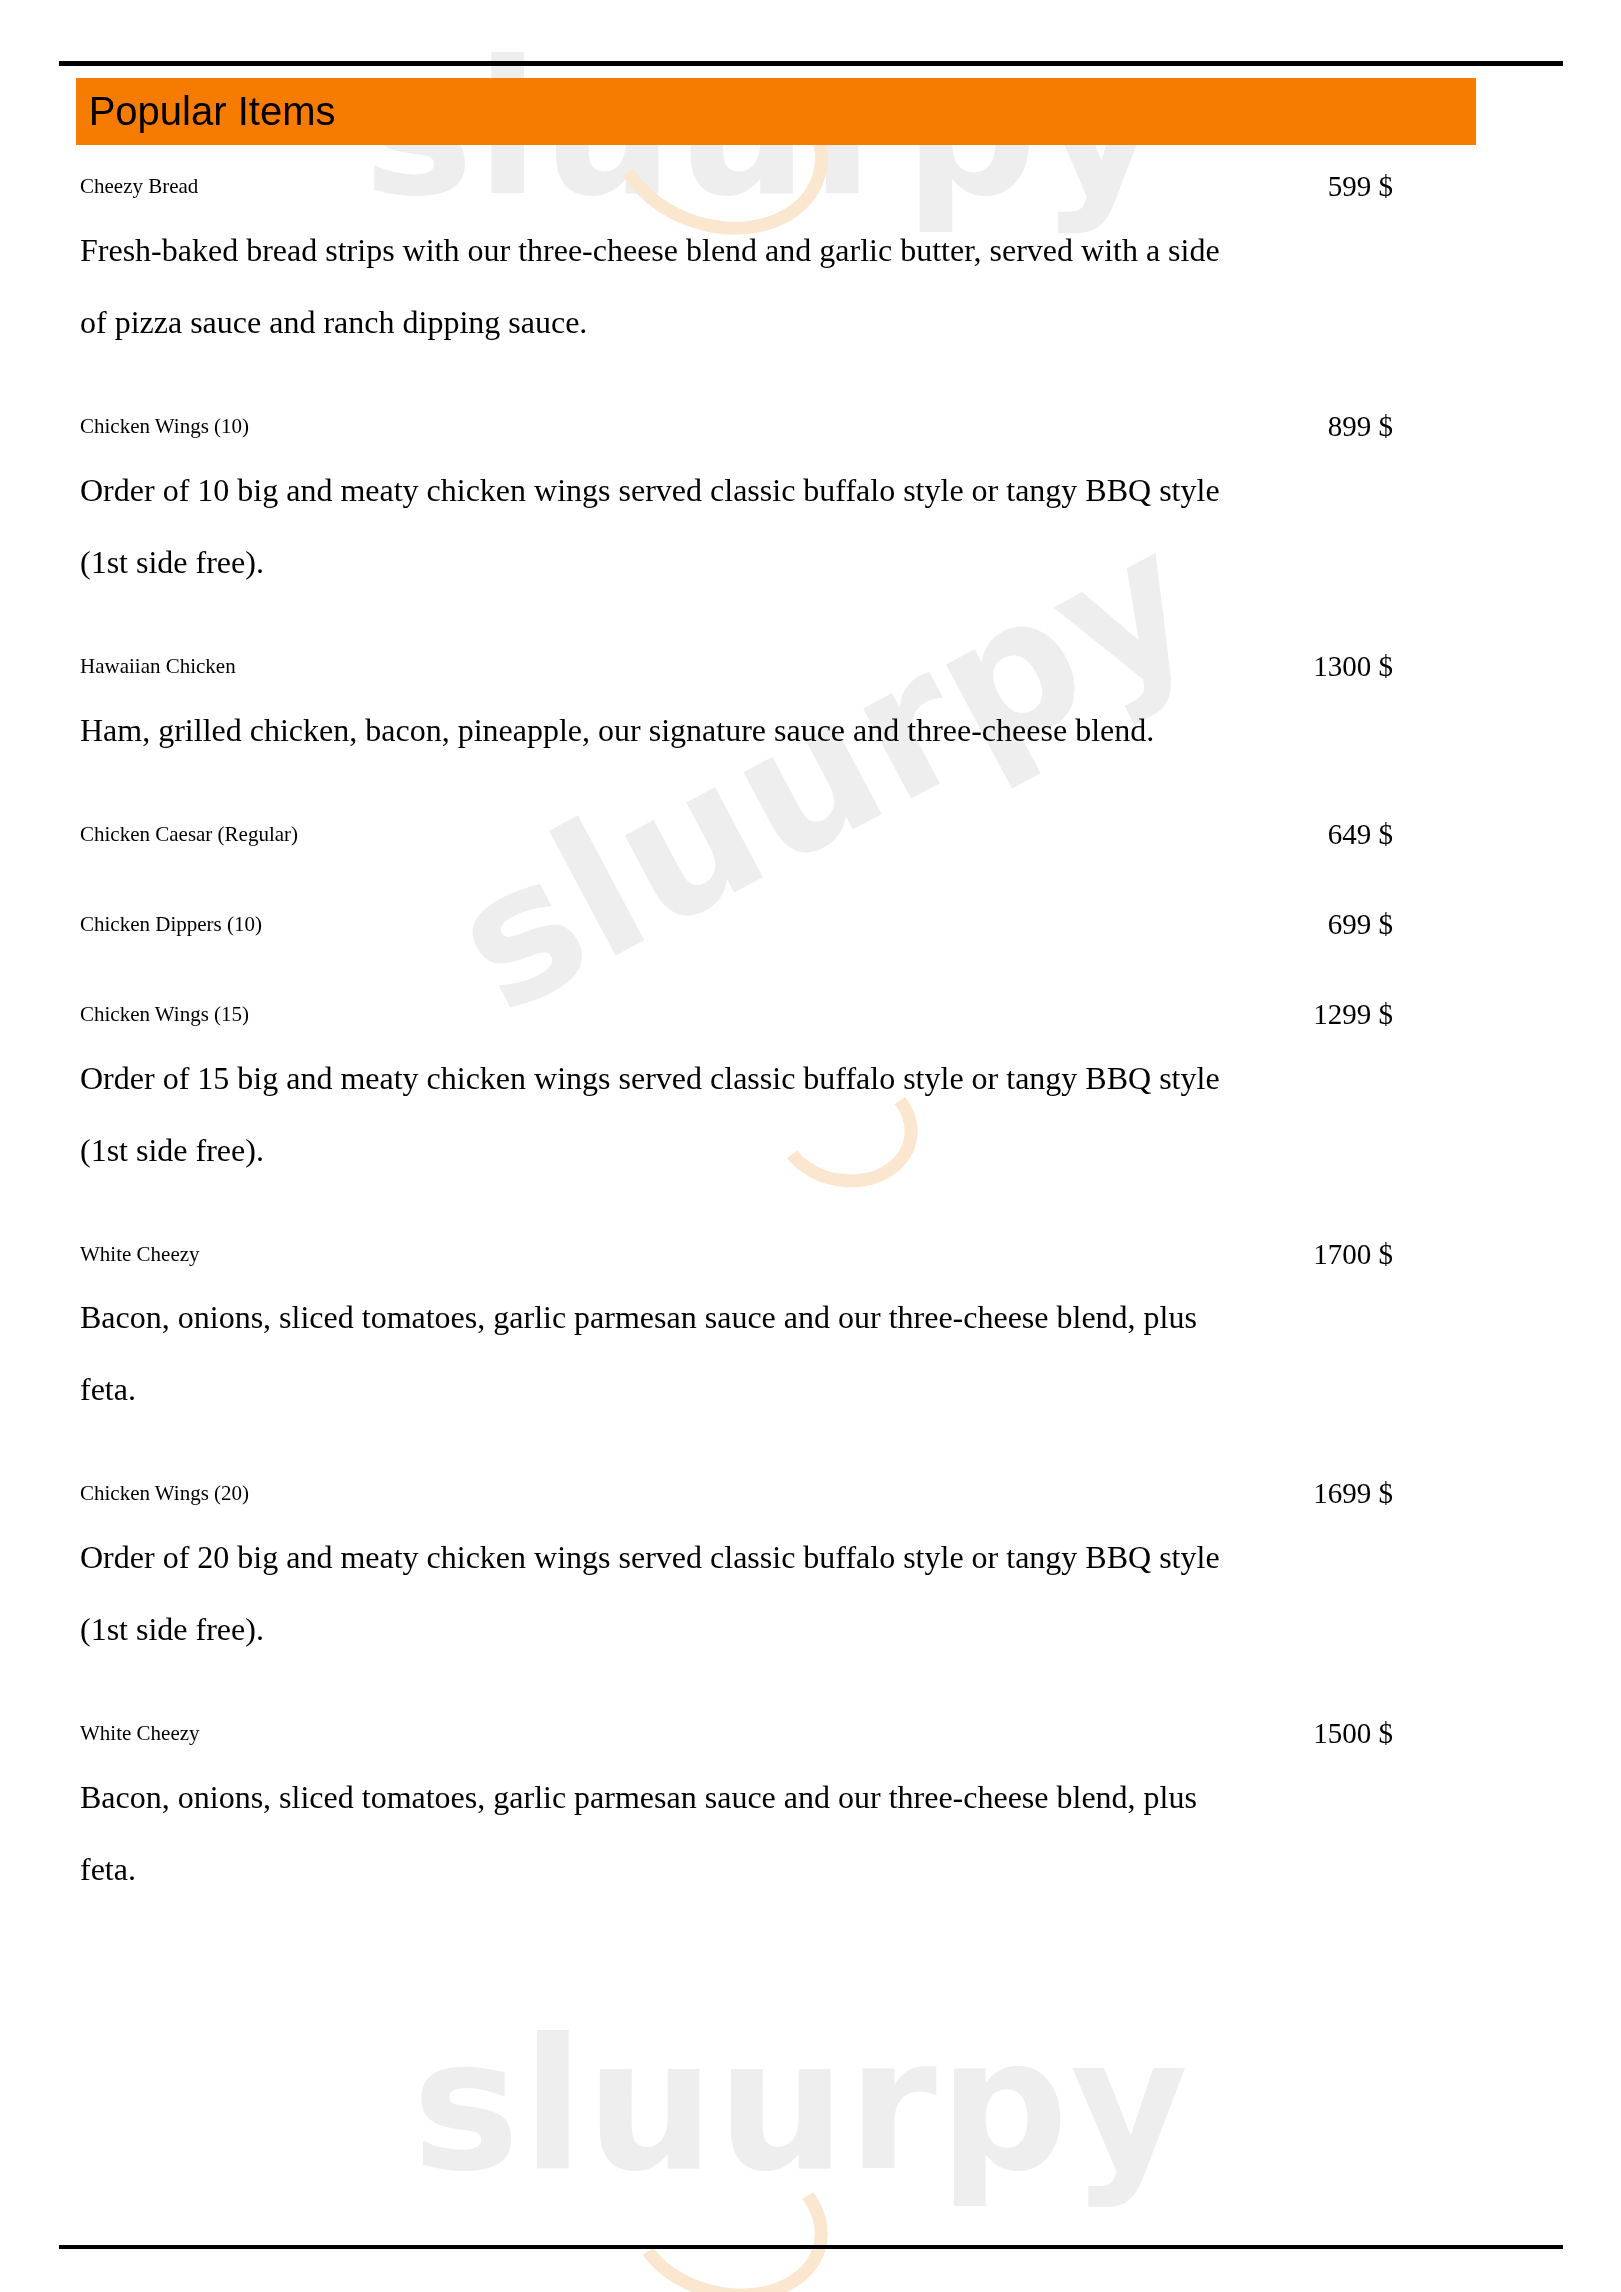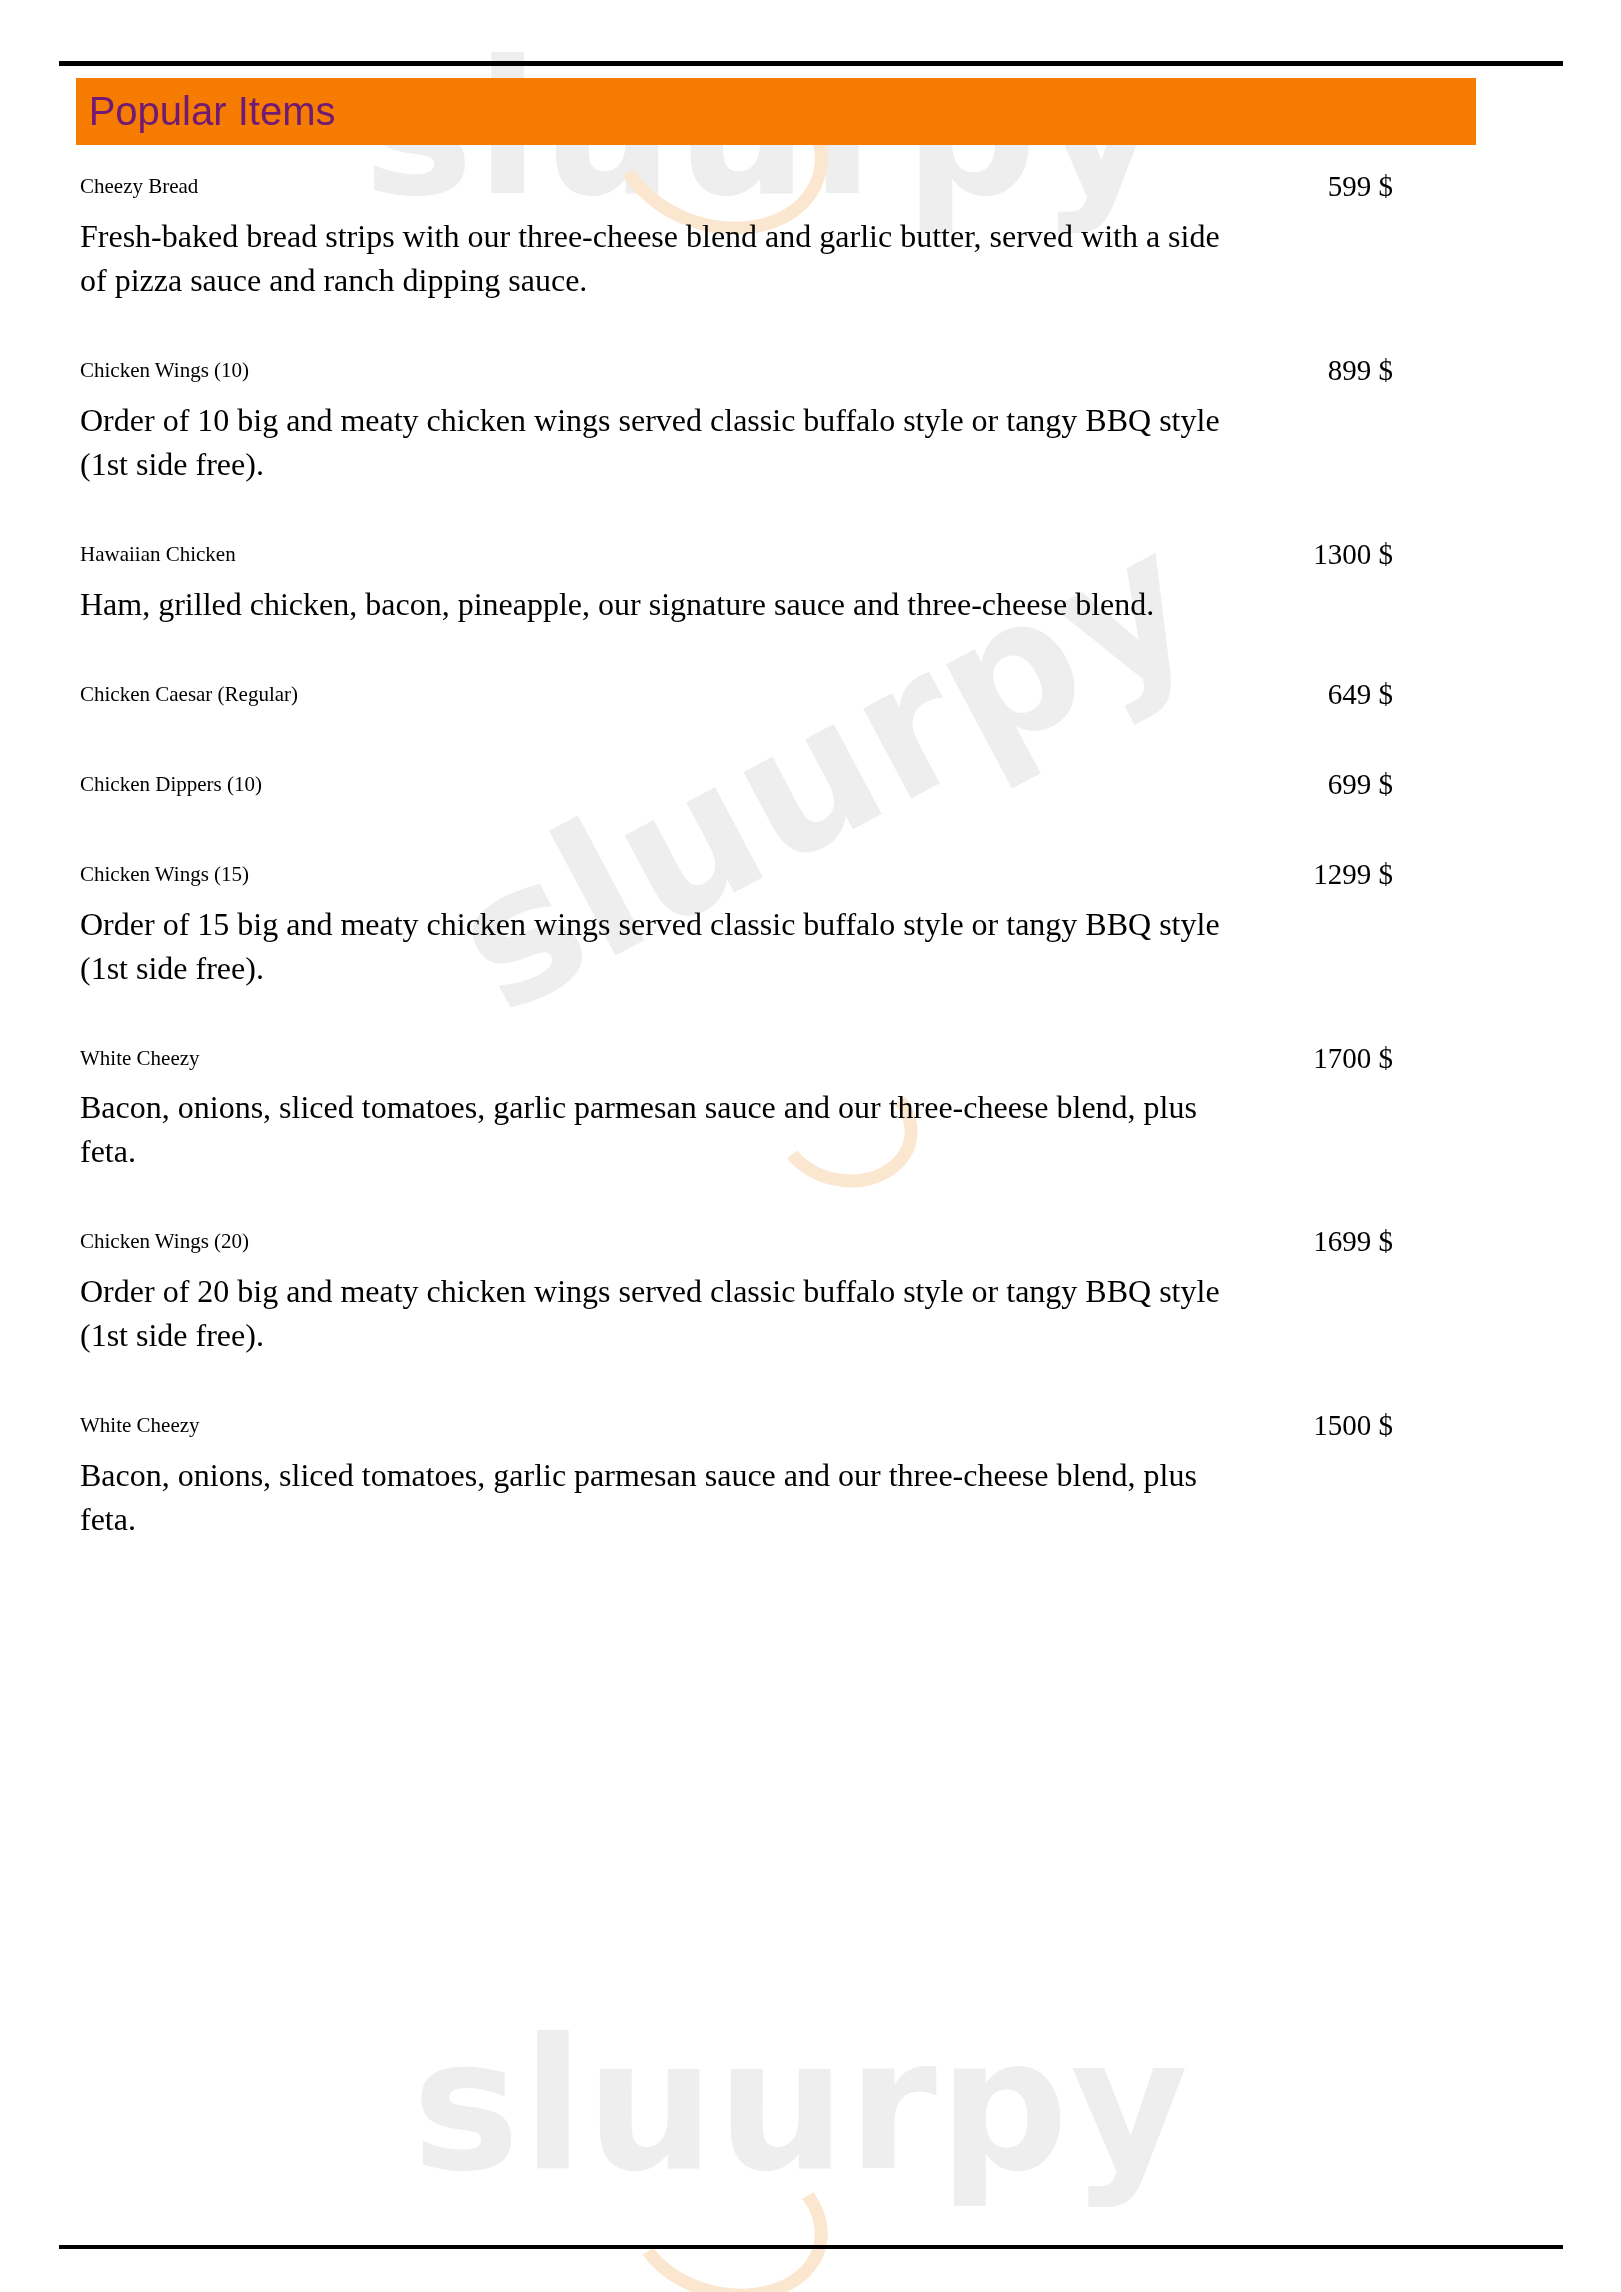--- a/index.html
+++ b/index.html
@@ -83,21 +83,21 @@
     height: 67px;
     background: #f57c00;
     z-index: 2;
   }
   .section-header .title {
     position: absolute;
     left: 12.7px;
     top: 5.9px;
     font-family: "Liberation Sans", sans-serif;
     font-size: 40px;
-    color: #701a75;
+    color: #000000;
     line-height: 55px;
     text-align: right;
   }
 
   
   .menu {
     position: absolute;
     left: 80px;
     top: 165px;
     width: 1313px;
@@ -125,21 +125,21 @@
     right: 0;
     top: 0;
     font-size: 29px;
     line-height: 43px;
     text-align: right;
     white-space: nowrap;
   }
   .item-desc {
     margin-top: 5.9px;
     font-size: 32px;
-    line-height: 44px;
+    line-height: 72px;
     width: 1157px;
     text-align: left;
   }
 </style>
 </head>
 <body>
 
 <div class="page">
 
   <div class="watermark">

